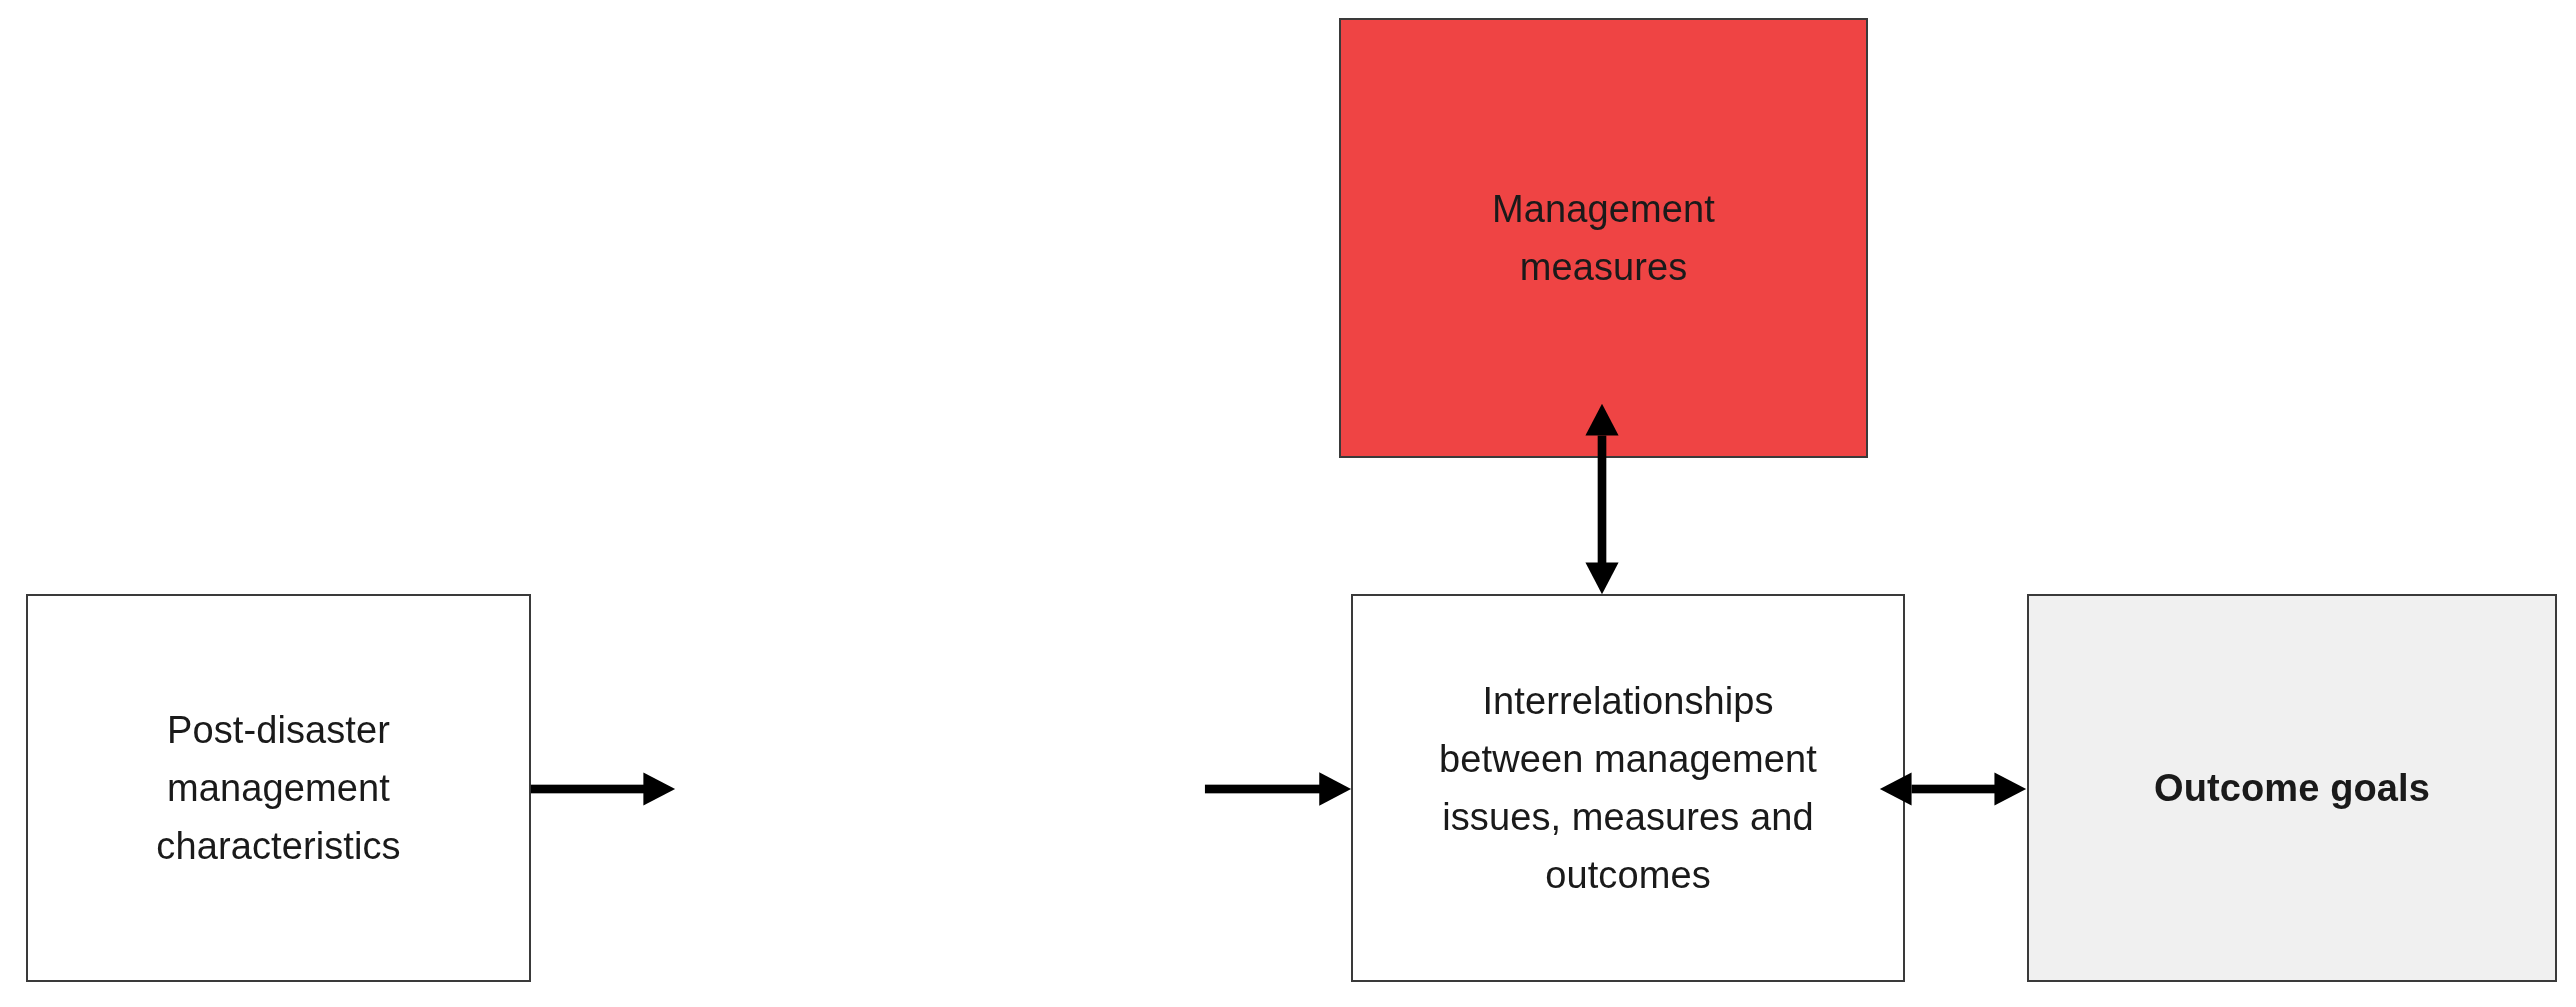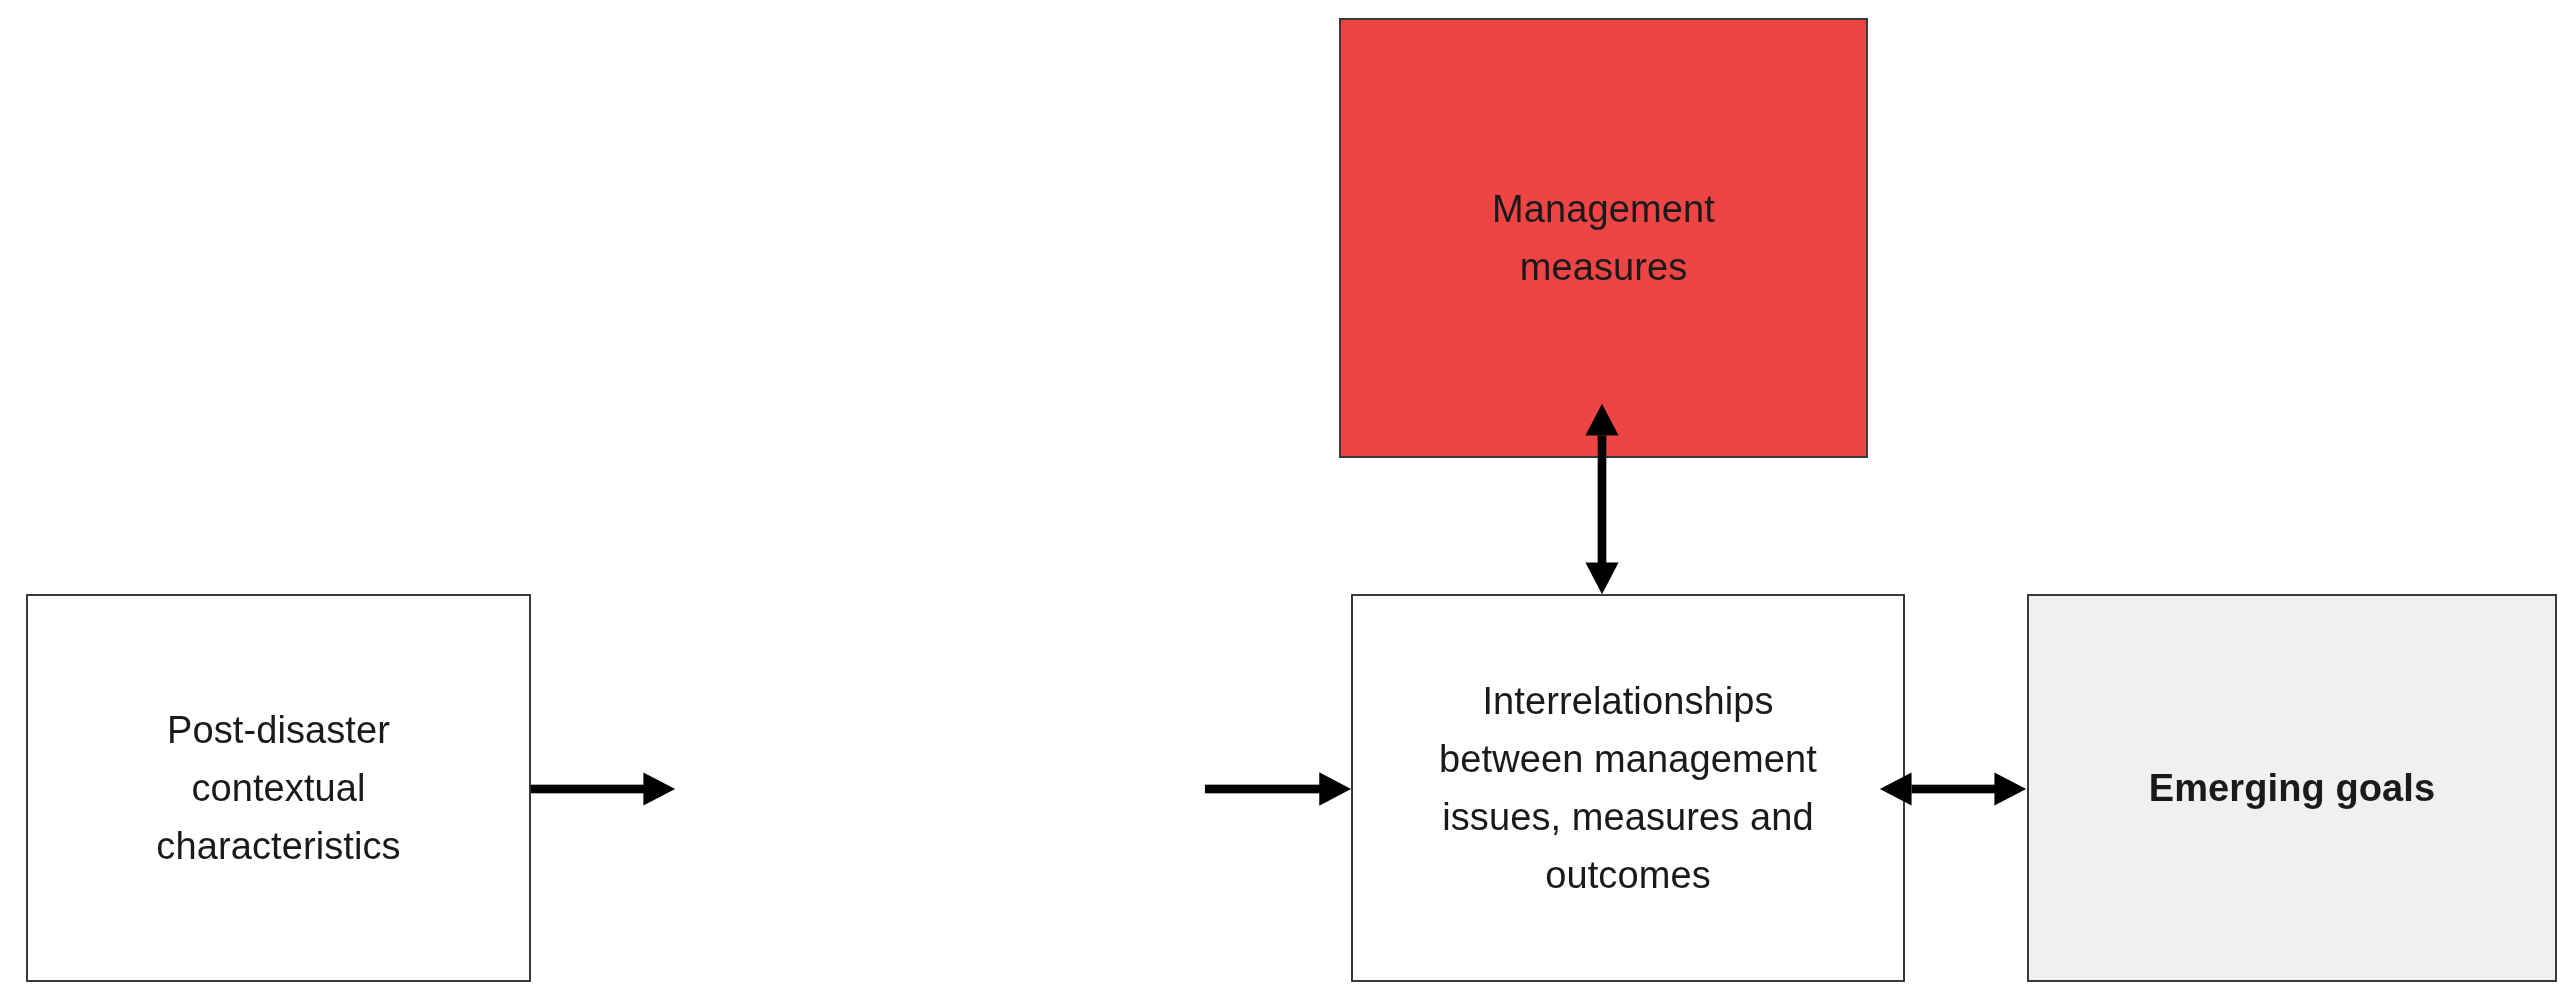--- a/index.html
+++ b/index.html
@@ -50,34 +50,34 @@
 
 <div id="canvas">
 
   <div class="node fill-gray" id="node-management-measures" style="left: 1339px; top: 18px; width: 529px; height: 440px; background: #ef4444; border-color: rgb(58, 58, 58);">
     <span class="label">Management
 measures</span>
   </div>
 
   <div class="node fill-white" id="node-post-disaster-contextual-characteristics" style="left: 26px; top: 594px; width: 505px; height: 388px; background: rgb(255, 255, 255); border-color: rgb(58, 58, 58);">
     <span class="label">Post-disaster
-contextual
+management
 characteristics</span>
   </div>
 
 
   <div class="node fill-white" id="node-interrelationships" style="left: 1351px; top: 594px; width: 554px; height: 388px; background: rgb(255, 255, 255); border-color: rgb(58, 58, 58);">
     <span class="label">Interrelationships
 between management
 issues, measures and
 outcomes</span>
   </div>
 
   <div class="node fill-gray bold" id="node-outcome-goals" style="left: 2027px; top: 594px; width: 530px; height: 388px; background: rgb(240, 240, 240); border-color: rgb(58, 58, 58);">
-    <span class="label">Emerging goals</span>
+    <span class="label">Outcome goals</span>
   </div>
 
   <div class="conn" id="conn-arrow-characteristics-to-issues" style="left: 502px; top: 760px; width: 202px; height: 58px;">
       <svg width="202" height="58" viewBox="0 0 280 80">
         <rect x="40" y="34" width="160" height="12" fill="#000000"></rect>
         <polygon points="240,40 196,17 196,63" fill="#000000"></polygon>
       </svg>
     </div>
   <div class="conn" id="conn-arrow-issues-to-interrelationships" style="left: 1176px; top: 760px; width: 204px; height: 58px;">
       <svg width="204" height="58" viewBox="0 0 282 80">

